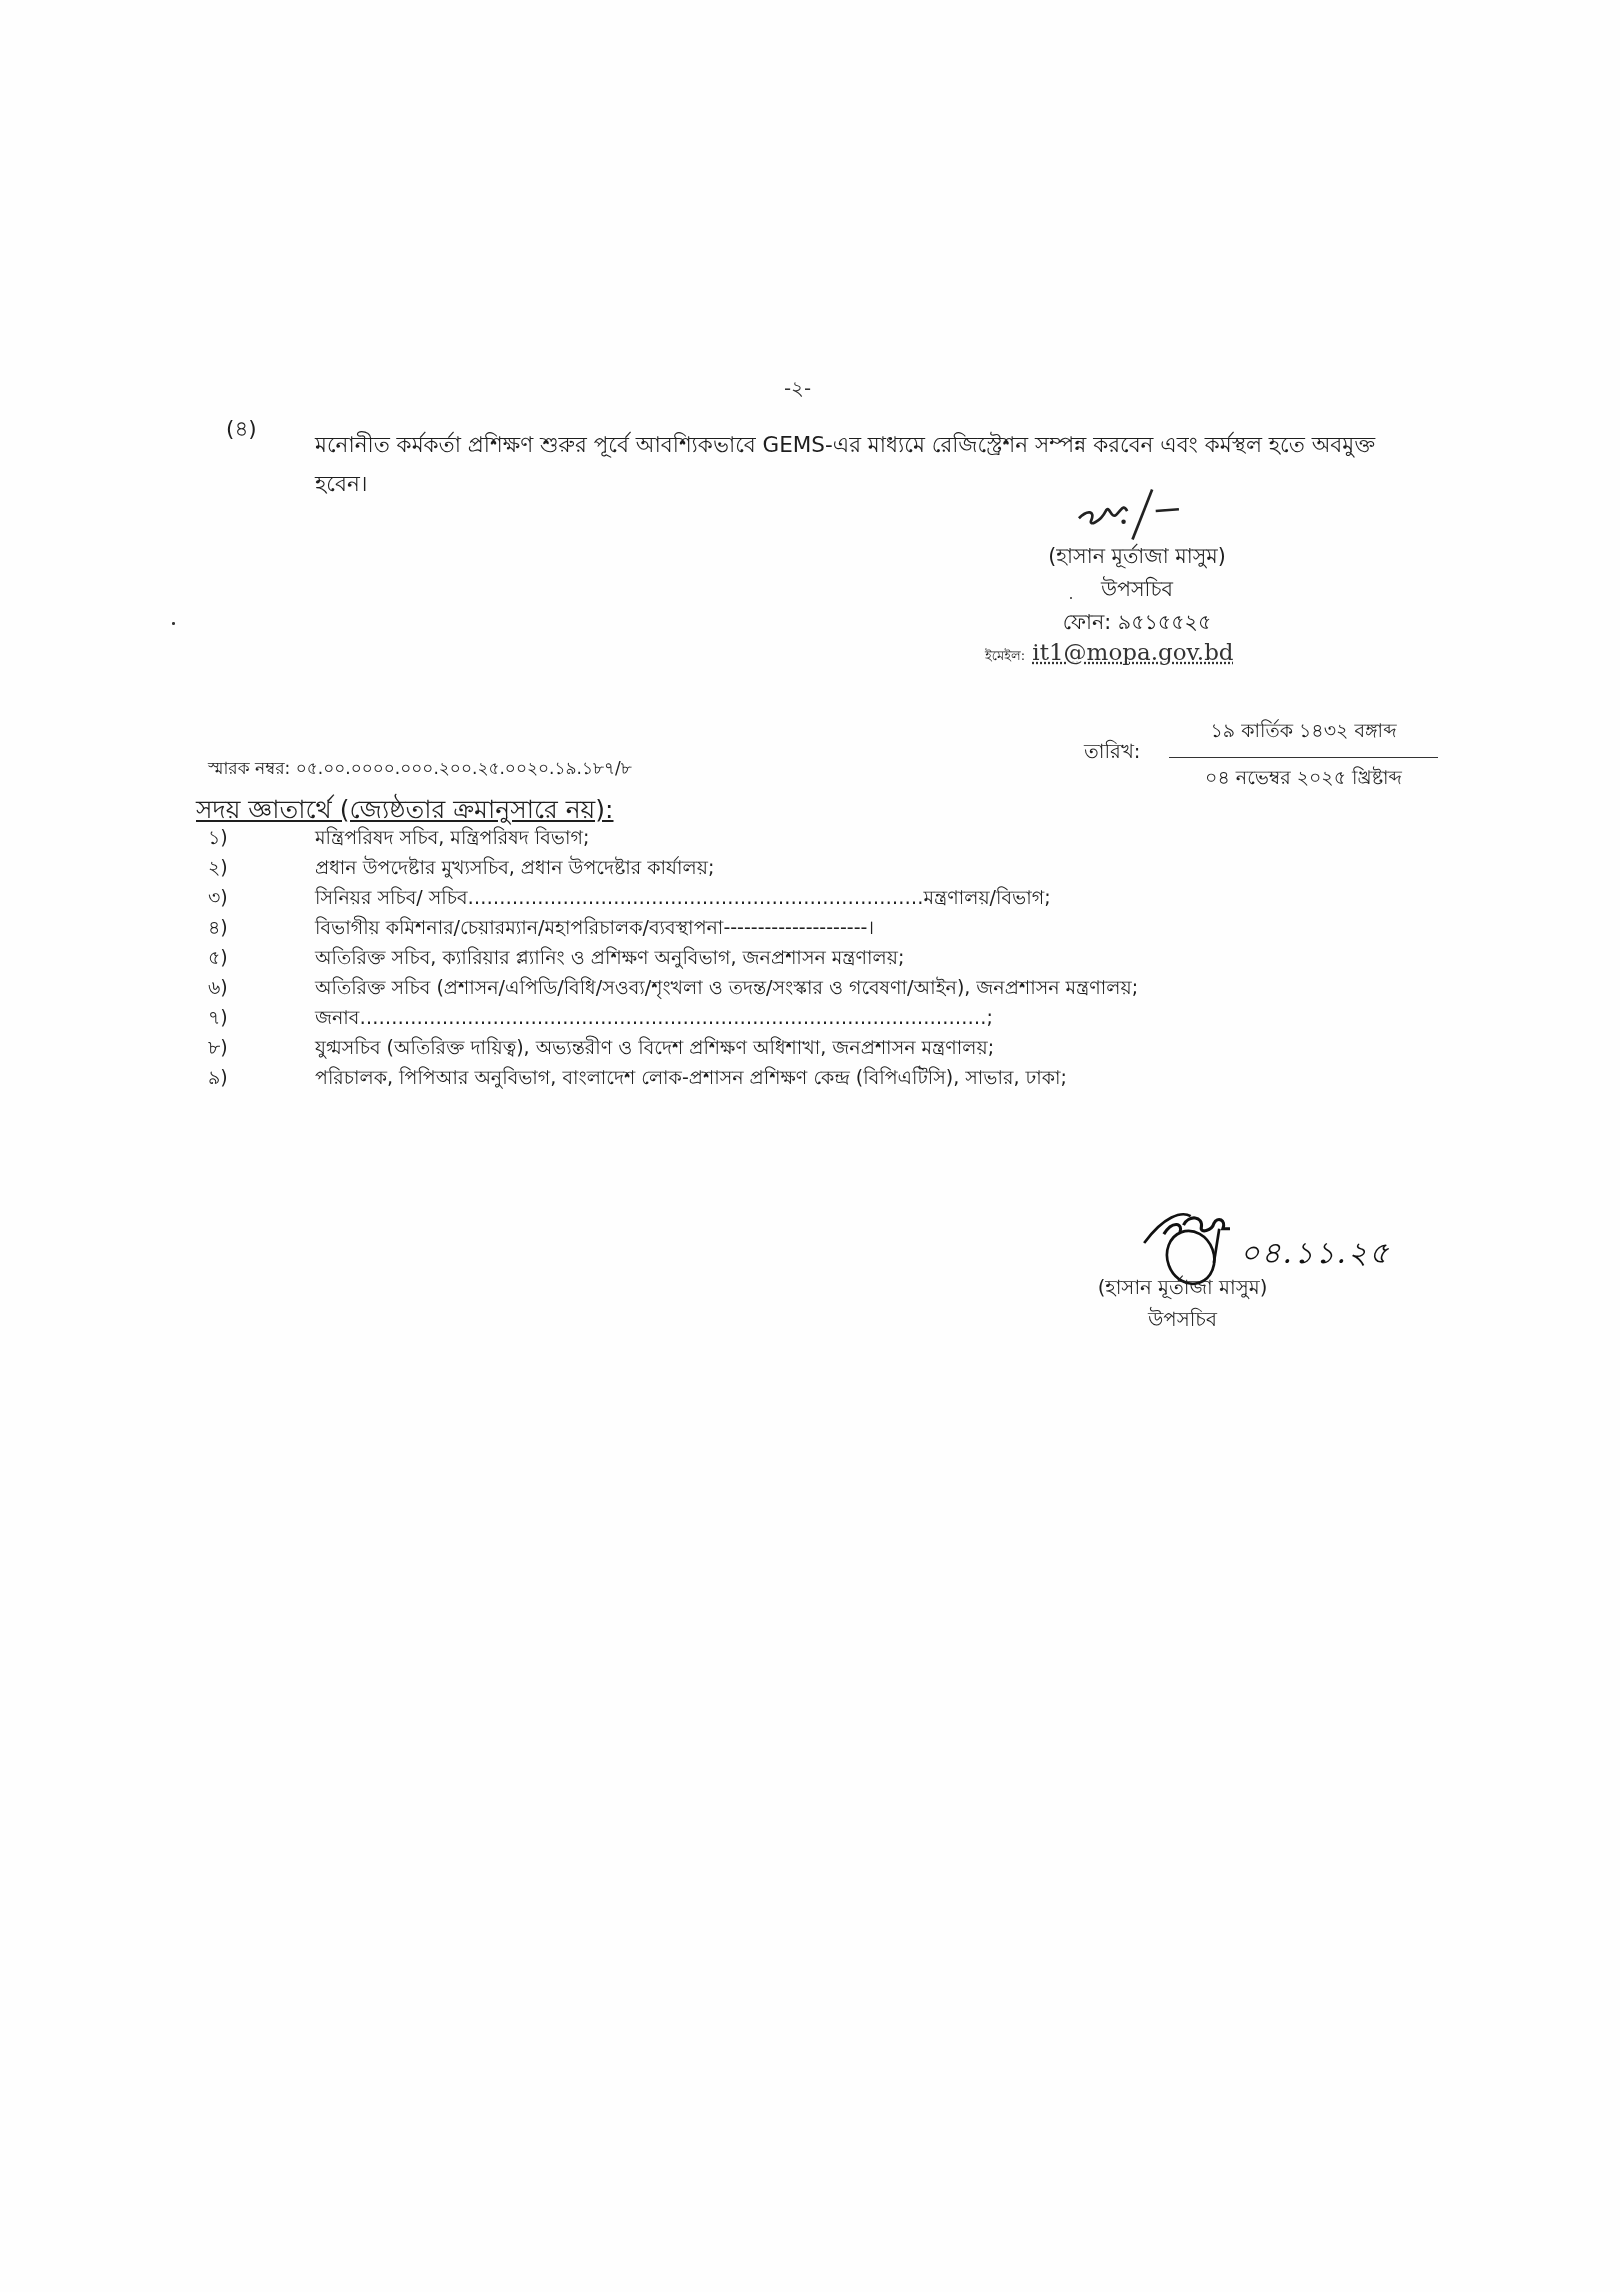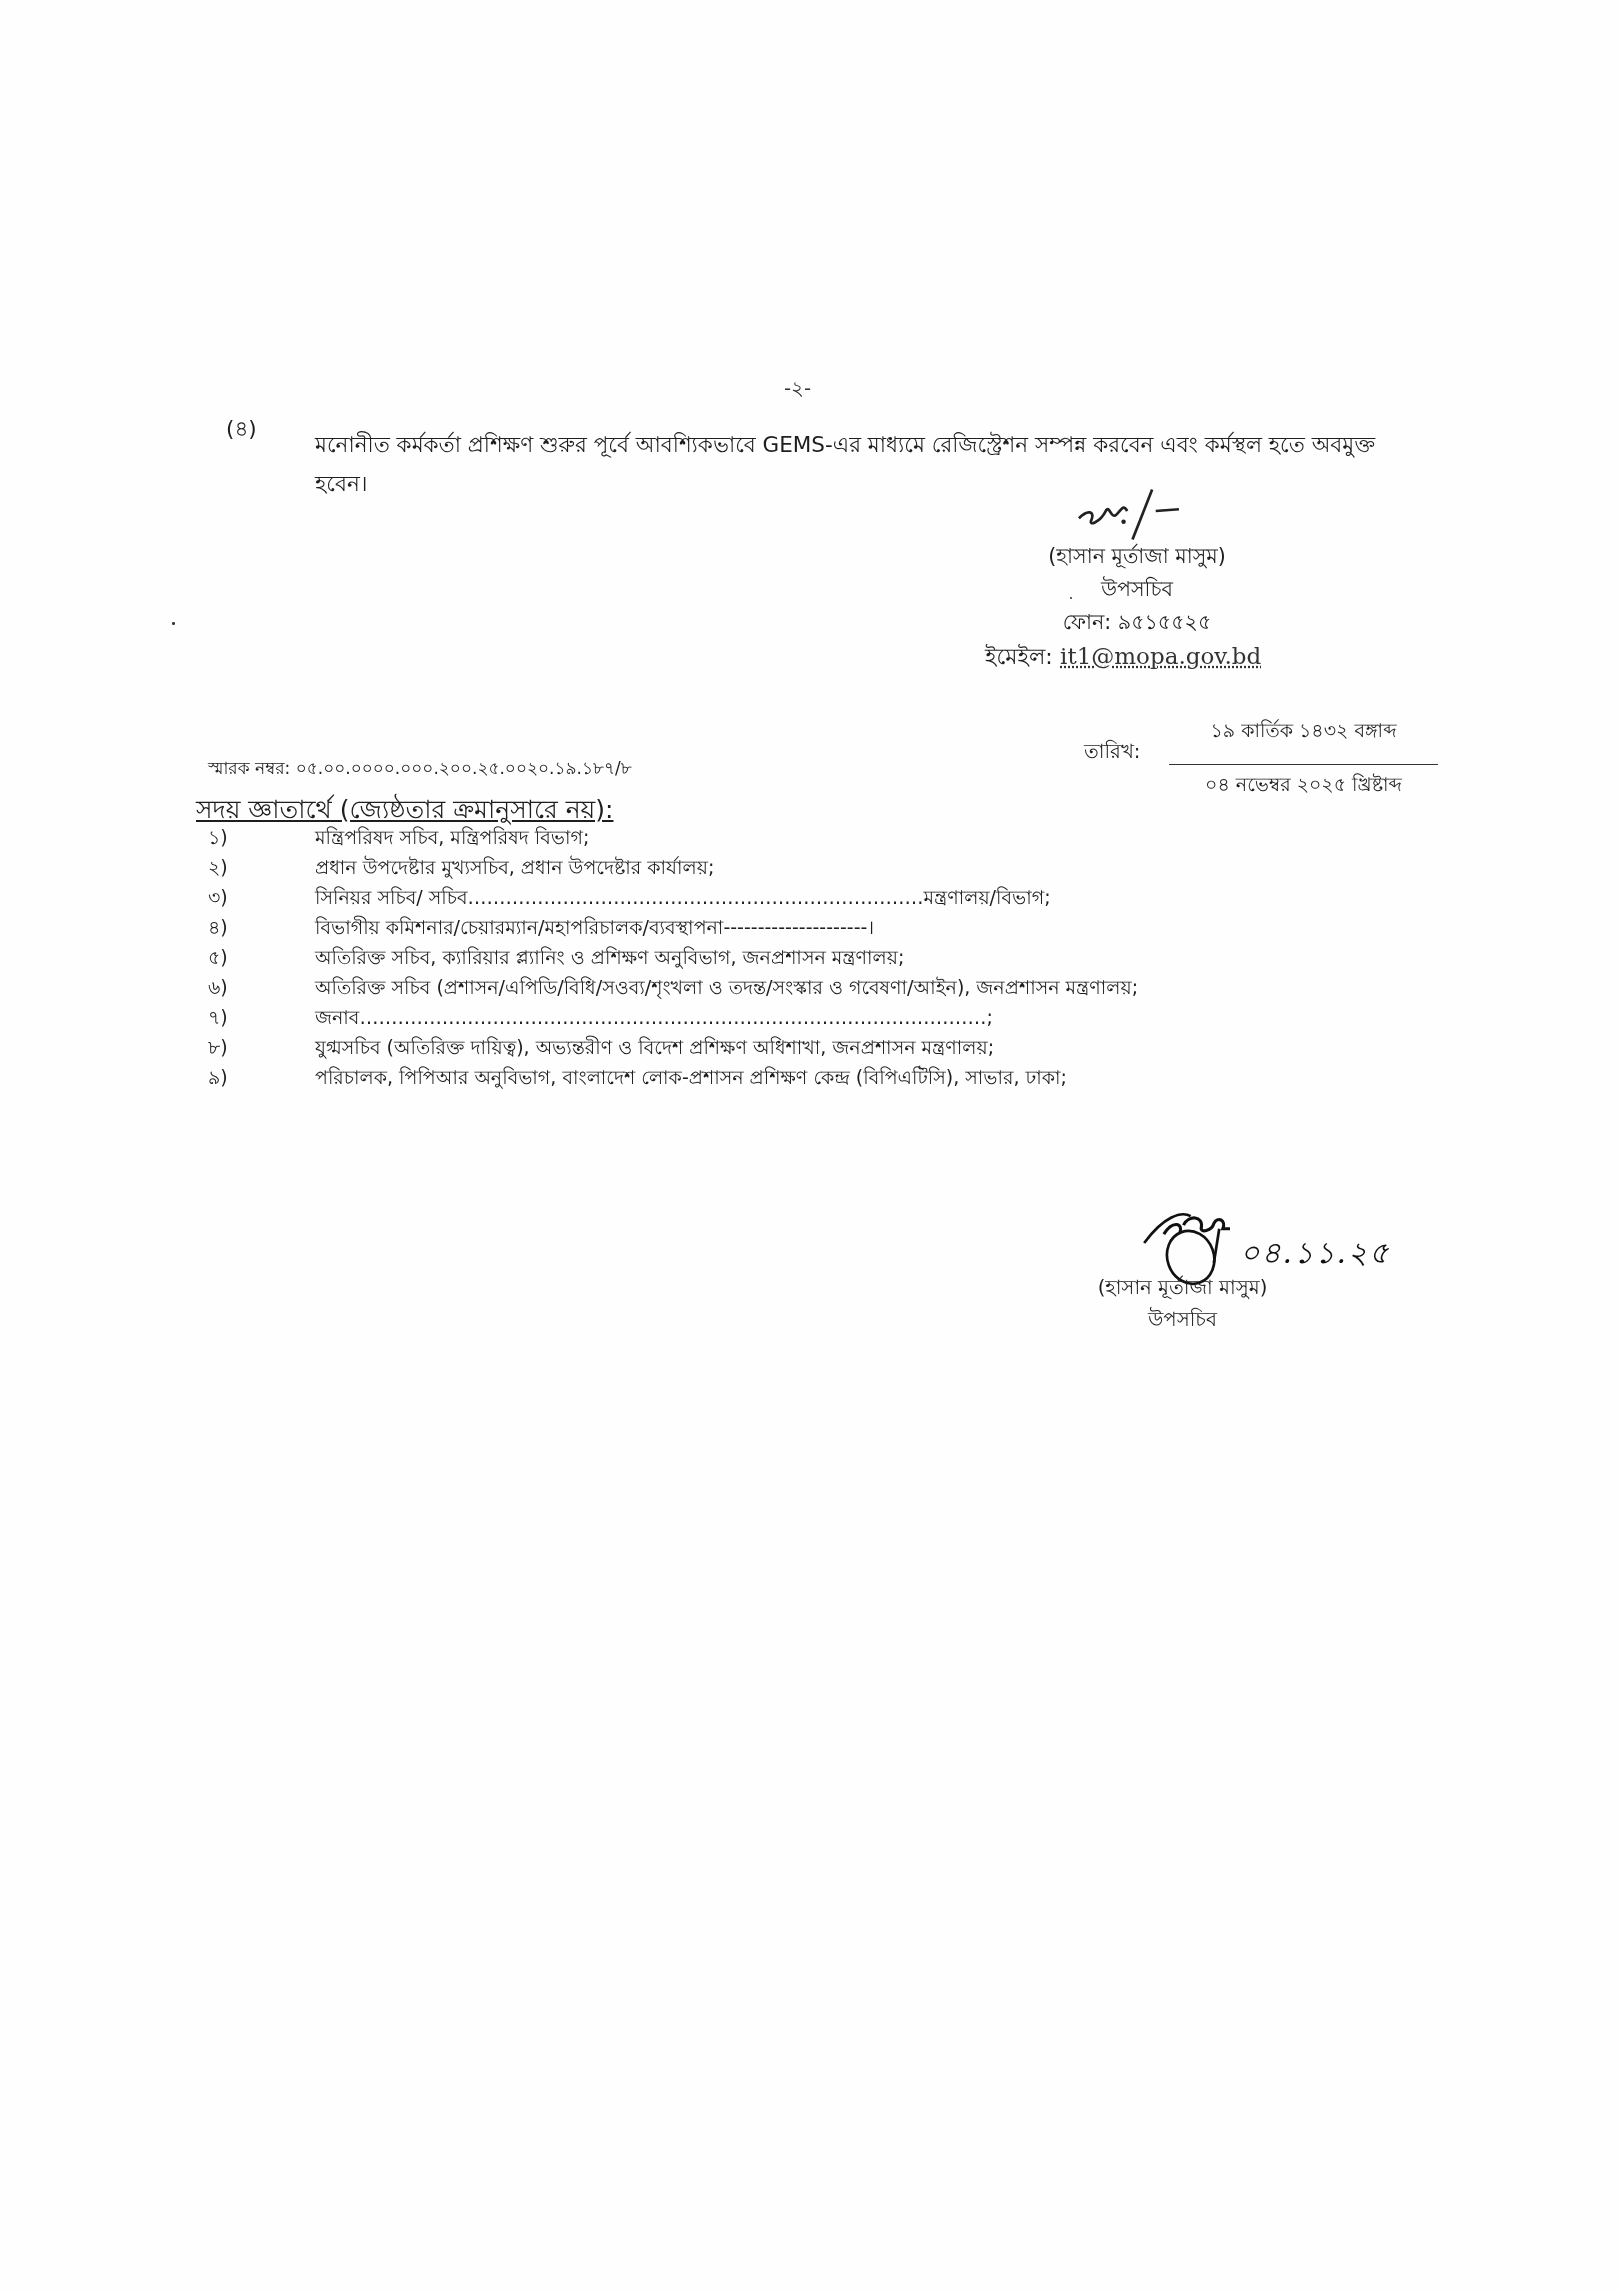--- a/index.html
+++ b/index.html
@@ -13,21 +13,21 @@
   .para-num { left: 226px; top: 412px; font-size: 21.5px; }
   .para-text { left: 315px; top: 425px; width: 1075px; font-size: 21.5px; line-height: 39px; white-space: normal; }
   .sig1 { left: 1070px; top: 484px; width: 125px; height: 63px; }
   .sig-block1 { left: 985px; top: 540px; width: 304px; text-align: center; font-size: 20.6px; line-height: 33px; }
   .sig-block1 .row { display: block; }
   .email-line { left: 985px; top: 639px; font-size: 23px; }
   .email-link { text-decoration: underline; text-decoration-style: dotted; color: #333; font-family: "DejaVu Serif", serif; }
   .memo { left: 208px; top: 719px; font-size: 17px; color: #222; margin-top: 36px; }
   .date-label { left: 1084px; top: 737px; font-size: 19.7px; }
   .date-box { left: 1169px; top: 716px; width: 269px; text-align: center; font-size: 19px; }
-  .date-box .top { display: block; padding-bottom: 16px; border-bottom: 1.8px solid #333; }
+  .date-box .top { display: block; padding-bottom: 9px; border-bottom: 1.8px solid #333; }
   .date-box .bottom { display: block; padding-top: 5.4px; }
   .cc-heading { left: 196px; top: 790px; font-size: 25px; text-decoration: underline; }
   .cc-list { left: 208px; top: 824px; width: 1254px; }
   .cc-item { display: flex; height: 30px; font-size: 19px; align-items: center; }
   .cc-num { width: 107px; flex: none; }
   .cc-text { flex: 1; white-space: nowrap; }
   .sig2 { left: 1137px; top: 1207px; width: 304px; height: 81px; }
   .sig-block2 { left: 1048px; top: 1272px; width: 269px; text-align: center; font-size: 19.7px; line-height: 32px; }
   .sig-block2 .row { display: block; }
   .speck { position: absolute; width: 2.7px; height: 2.7px; background: #333; border-radius: 50%; }
@@ -51,21 +51,21 @@
 
   <div class="abs sig-block1">
     <span class="row">(হাসান মূর্তাজা মাসুম)</span>
     <span class="row">উপসচিব</span>
     <span class="row">
       <span>ফোন:</span>
       <span>৯৫১৫৫২৫</span>
     </span>
   </div>
   <div class="abs email-line">
-    <span style="font-size:22px;">ইমেইল:</span>
+    <span style="font-size:13px;">ইমেইল:</span>
     <span class="email-link">it1@mopa.gov.bd</span>
   </div>
 
   <div class="abs memo">
     <span>স্মারক নম্বর:</span>
     <span>০৫.০০.০০০০.০০০.২০০.২৫.০০২০.১৯.১৮৭/৮</span>
   </div>
 
   <div class="abs date-label">তারিখ:</div>
   <div class="abs date-box">

